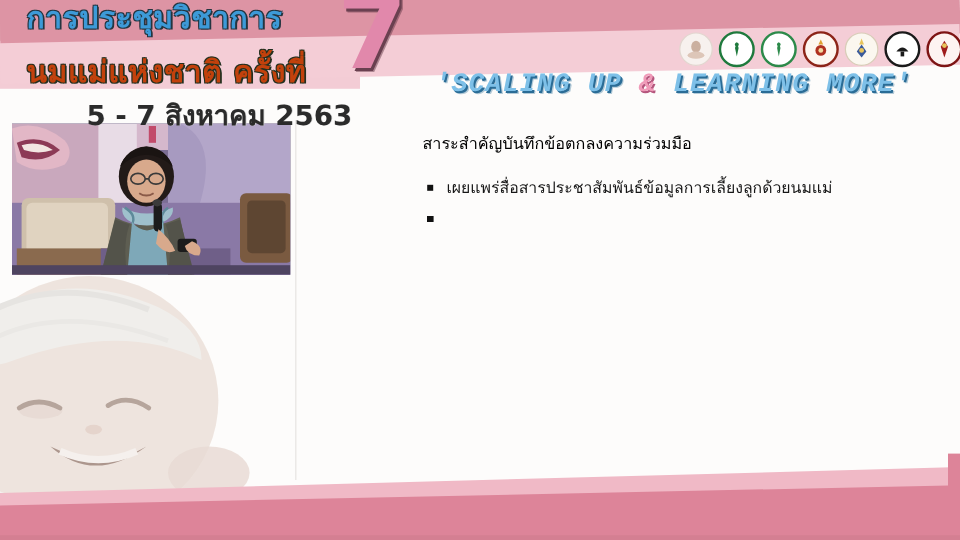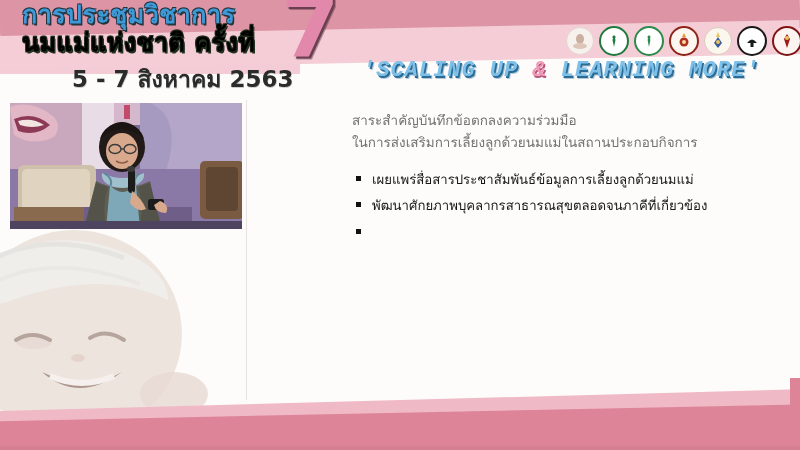--- a/index.html
+++ b/index.html
@@ -81,22 +81,22 @@
   }
   .title-l1 {
     font-size: 25px;
     color: #3d9ad8;
     text-shadow: 1.5px 1.5px 0 #243540, -0.8px -0.8px 0 #243540,
                  0.8px -0.8px 0 #243540, -0.8px 0.8px 0 #243540;
     letter-spacing: 0.5px;
   }
   .title-l2 {
     font-size: 25px;
-    color: #000000;
-    margin-top: 3px;
+    color: #c2410c;
+    margin-top: 20px;
     text-shadow: 1.5px 1.5px 0 #233020, -0.8px -0.8px 0 #233020,
                  0.8px -0.8px 0 #233020, -0.8px 0.8px 0 #233020;
     letter-spacing: 0.5px;
   }
   .title-date {
     margin-top: 6px;
     margin-left: 50px;
     font-size: 23px;
     font-weight: bold;
     color: #2b2b2b;
@@ -195,21 +195,21 @@
     position: absolute;
     left: 352px;
     top: 110px;
     width: 430px;
     z-index: 5;
     color: #1a1a1a;
   }
   .content-heading {
     font-size: 13.5px;
     line-height: 1.62;
-    color: #737373;
+    color: #000000;
     margin-bottom: 16px;
     font-family: "DejaVu Sans", "Liberation Sans", sans-serif;
   }
   .content-heading div { white-space: nowrap; }
   .bullet-list {
     list-style: none;
     margin: 0;
     padding: 0;
   }
   .bullet-item {
@@ -397,36 +397,34 @@
       <path d="M150 98 Q160 102 156 110 Q146 110 144 102 Z" fill="#d8a98c"></path>
       <rect x="0" y="118" width="232" height="8" fill="#4e4460"></rect>
     </svg>
   </div>
 
   <div class="divider"></div>
 
   <div class="content">
     <div class="content-heading">
       <div>สาระสำคัญบันทึกข้อตกลงความร่วมมือ</div>
-      <div>ในการส่งเสริมการเลี้ยงลูกด้วยนมแม่ในสถานประกอบกิจการ</div>
     </div>
     <ul class="bullet-list">
       <li class="bullet-item">
         <span class="bullet-marker"></span>
         <span>เผยแพร่สื่อสารประชาสัมพันธ์ข้อมูลการเลี้ยงลูกด้วยนมแม่</span>
       </li>
       <li class="bullet-item">
         <span class="bullet-marker"></span>
       </li>
       <li class="bullet-item">
         <span class="bullet-marker"></span>
       </li>
       <li class="bullet-item">
         <span class="bullet-marker"></span>
-        <span>พัฒนาศักยภาพบุคลากรสาธารณสุขตลอดจนภาคีที่เกี่ยวข้อง</span>
       </li>
       <li class="bullet-item">
         <span class="bullet-marker"></span>
       </li>
     </ul>
   </div>
 
   <div class="foot-light"></div>
   <div class="foot-dark"></div>
   <div class="foot-edge-right"></div>

